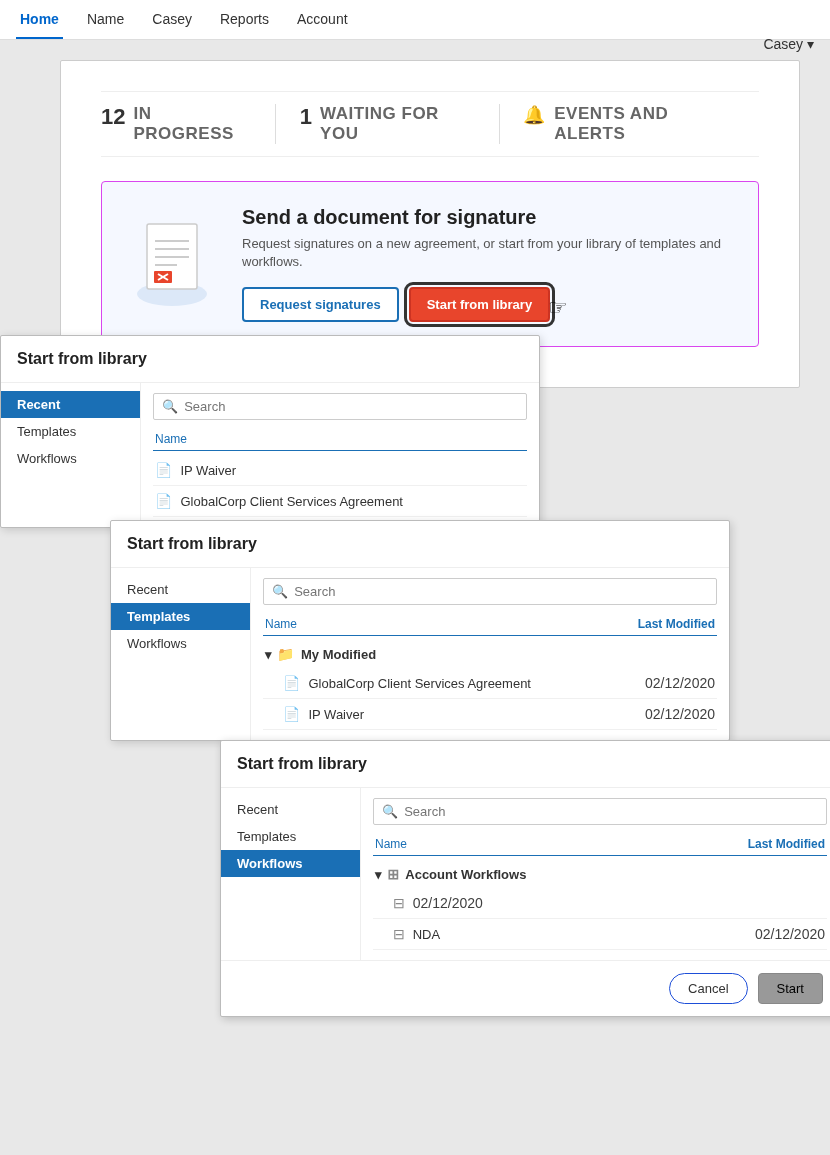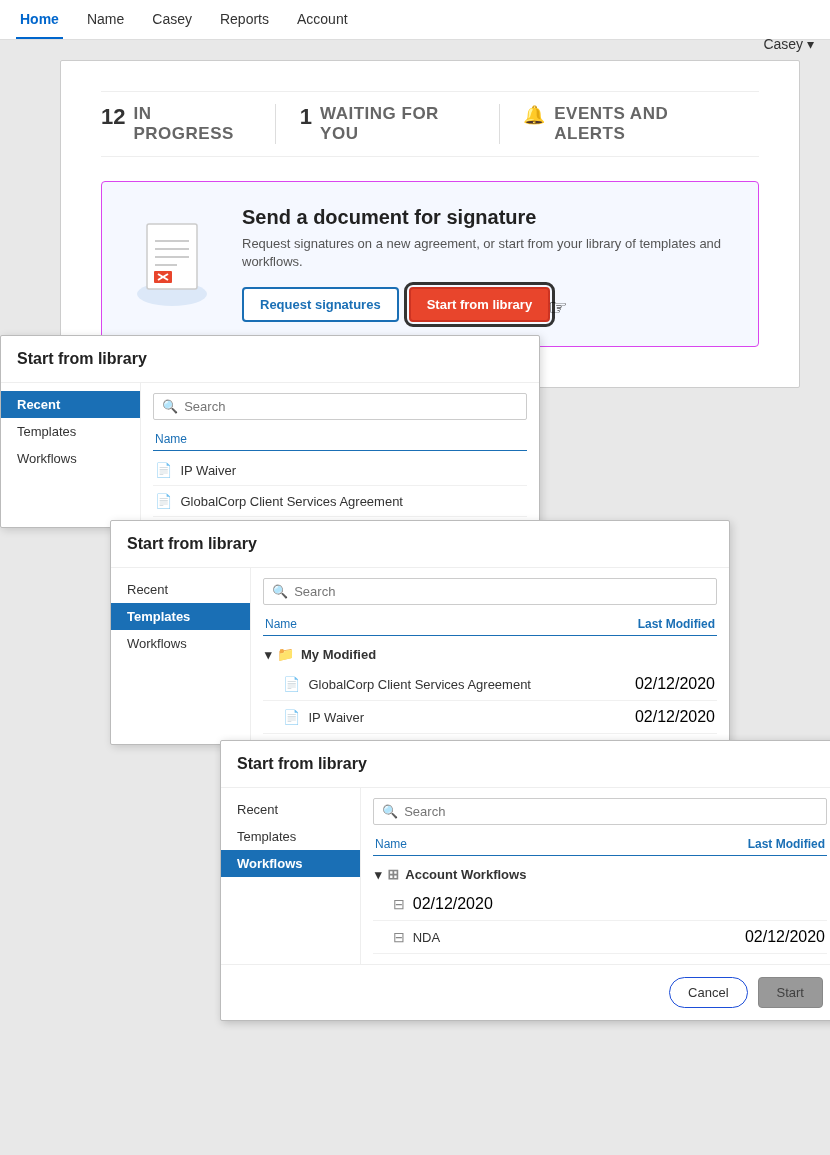--- a/index.html
+++ b/index.html
@@ -273,22 +273,22 @@
       padding: 7px 2px;
       border-bottom: 1px solid #f0f0f0;
       gap: 8px;
     }
     .table-row-name {
       font-size: 13px;
       color: #333;
       flex: 1;
     }
     .table-row-date {
-      font-size: 16px;
-      color: #000000;
+      font-size: 14px;
+      color: #404040;
       white-space: nowrap;
     }
     .doc-icon {
       color: #888;
       font-size: 14px;
       flex-shrink: 0;
     }
     .folder-row {
       display: flex;
       align-items: center;
@@ -317,21 +317,21 @@
       border: 1px solid #1d4ed8;
       color: #333;
       padding: 7px 18px;
       border-radius: 20px;
       font-size: 13px;
       cursor: pointer;
     }
     .btn-start {
       background: #999;
       border: 1px solid #888;
-      color: #404040;
+      color: #000000;
       padding: 7px 18px;
       border-radius: 4px;
       font-size: 13px;
       cursor: pointer;
     }
 
     
     .cursor-overlay {
       position: absolute;
       top: 295px;

